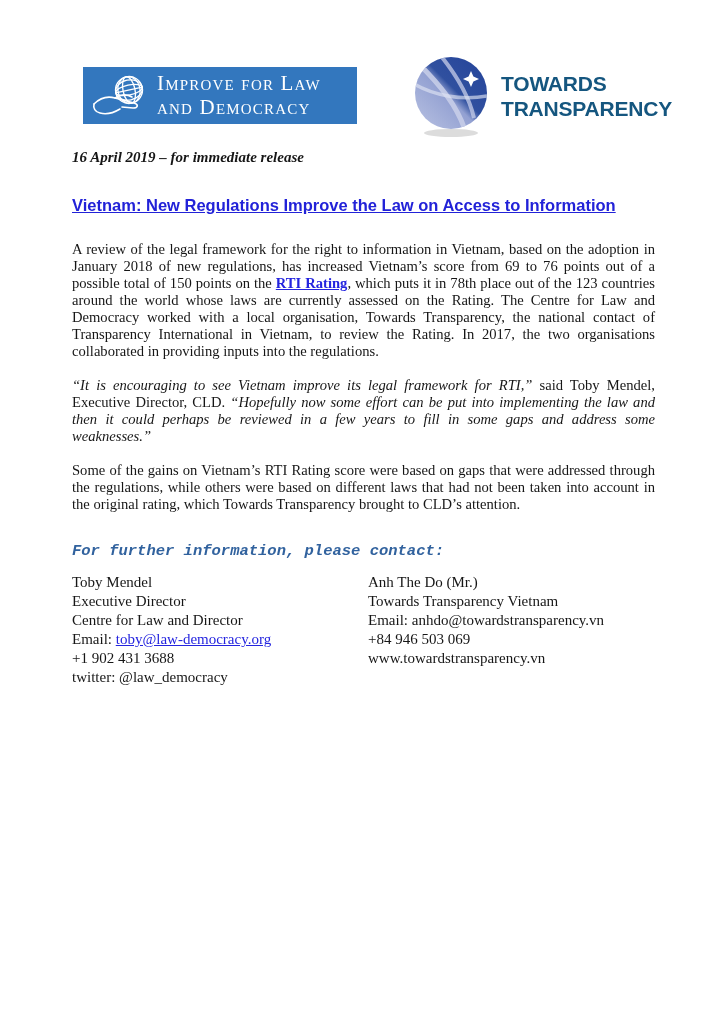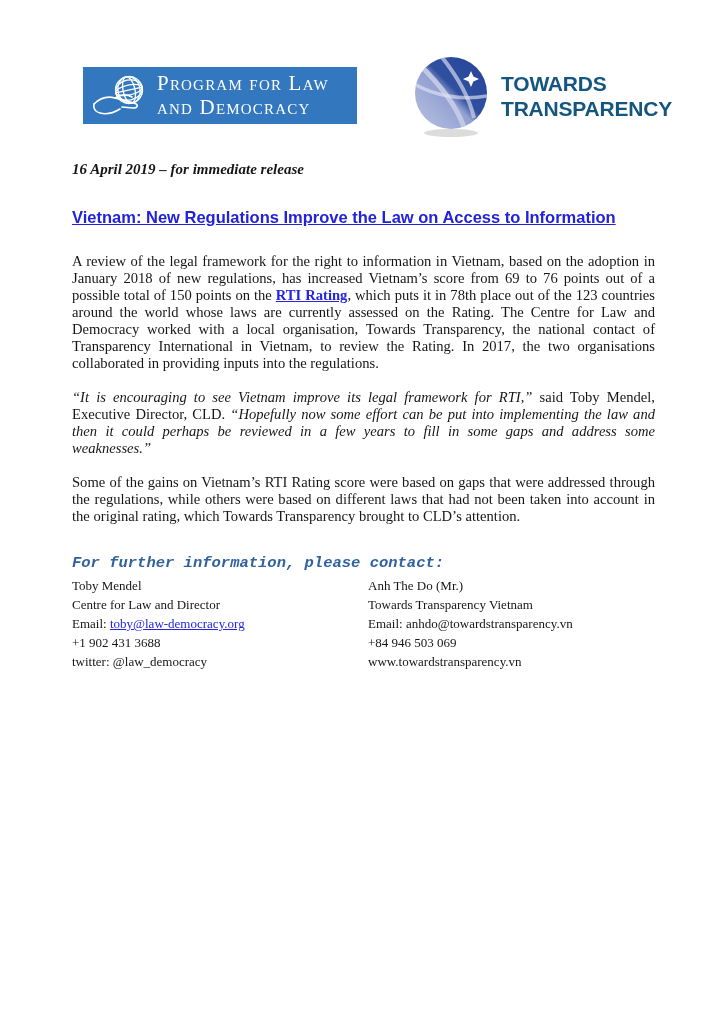--- a/index.html
+++ b/index.html
@@ -25,21 +25,21 @@
   .tt-logo { position: absolute; left: 411px; top: 54px; display: flex; align-items: center; }
   .tt-icon svg { display: block; }
   .tt-text {
     margin-left: 10px;
     font-family: "Liberation Sans", sans-serif; font-weight: bold;
     color: var(--tt_text, #15567F);
     font-size: 21px; line-height: 25px; letter-spacing: -0.2px; white-space: nowrap;
   }
 
   
-  .content { position: absolute; left: 72px; top: 160px; width: 583px; }
+  .content { position: absolute; left: 72px; top: 148px; width: 583px; }
 
   .date-line { margin: 0; font-weight: bold; font-style: italic; font-size: 15px; line-height: 18px; }
 
   .title {
     margin: 28px 0 0; 
     font-family: "Liberation Sans", sans-serif; font-weight: bold;
     font-size: 16.5px; line-height: 23px;
     color: var(--title_blue, #2222D8); text-decoration: underline;
   }
 
@@ -50,21 +50,21 @@
   .doc-link { color: var(--link_blue, #2424DF); text-decoration: underline; cursor: pointer; }
   .rti-link { font-weight: bold; }
 
   .contact-heading {
     margin: 29px 0 0;
     font-family: Liberation Mono, monospace; font-weight: bold; font-style: italic;
     font-size: 15.5px; line-height: 18px;
     color: var(--heading_blue, #31629E);
   }
 
-  .contact-row { display: flex; margin-top: 4px; font-size: 13px; line-height: 19px; }
+  .contact-row { display: flex; margin-top: 13px; font-size: 15px; line-height: 19px; }
   .contact-col { width: 296px; }
   .contact-col.right { flex: 1; }
 </style>
 </head>
 <body>
 
 <div class="page">
 
   <div class="cld-logo">
     <span class="cld-icon">
@@ -78,21 +78,21 @@
           <line x1="24.5" y1="20" x2="51.5" y2="20"></line>
         </g>
         <g stroke="#ffffff" stroke-width="1.6" fill="none" stroke-linecap="round" stroke-linejoin="round">
           <path d="M3 34 C9 28 17 26 24 28 L43 33 C48 34.5 47 38 42 38 L31 37"></path>
           <path d="M3 34 C2 38 4 42 9 43 C16 45 24 42 29 39"></path>
           <path d="M24 28 C29 24 36 24 41 27"></path>
         </g>
       </svg>
     </span>
     <span class="cld-text">
-      <span class="l1" style="display:block">Program for Law</span>
+      <span class="l1" style="display:block">Improve for Law</span>
       <span class="l2" style="display:block">and Democracy</span>
     </span>
   </div>
 
   <div class="tt-logo">
     <span class="tt-icon">
       <svg width="80" height="84" viewBox="0 0 80 84" xmlns="http://www.w3.org/2000/svg">
         <defs>
           <linearGradient id="ttg" x1="0" y1="1" x2="1" y2="0">
             <stop offset="0" stop-color="#b9c2e2"></stop>
@@ -131,20 +131,21 @@
     <p class="body-para"><span class="q">“It is encouraging to see Vietnam improve its legal framework for RTI,”</span><span> said Toby Mendel, Executive Director, CLD. </span><span class="q">“Hopefully now some effort can be put into implementing the law and then it could perhaps be reviewed in a few years to fill in some gaps and address some weaknesses.”</span></p>
 
     <p class="body-para">Some of the gains on Vietnam’s RTI Rating score were based on gaps that were addressed through the regulations, while others were based on different laws that had not been taken into account in the original rating, which Towards Transparency brought to CLD’s attention.</p>
 
     <p class="contact-heading">For further information, please contact:</p>
 
     <div class="contact-row">
 
       <div class="contact-col">
         <div>Toby Mendel</div>
+        <div>Executive Director</div>
         <div>Centre for Law and Director</div>
         <div><span>Email: </span><a class="doc-link" href="#">toby@law-democracy.org</a></div>
         <div>+1 902 431 3688</div>
         <div>twitter: @law_democracy</div>
       </div>
 
       <div class="contact-col right">
         <div>Anh The Do (Mr.)</div>
         <div>Towards Transparency Vietnam</div>
         <div><span>Email: </span><span>anhdo@towardstransparency.vn</span></div>

